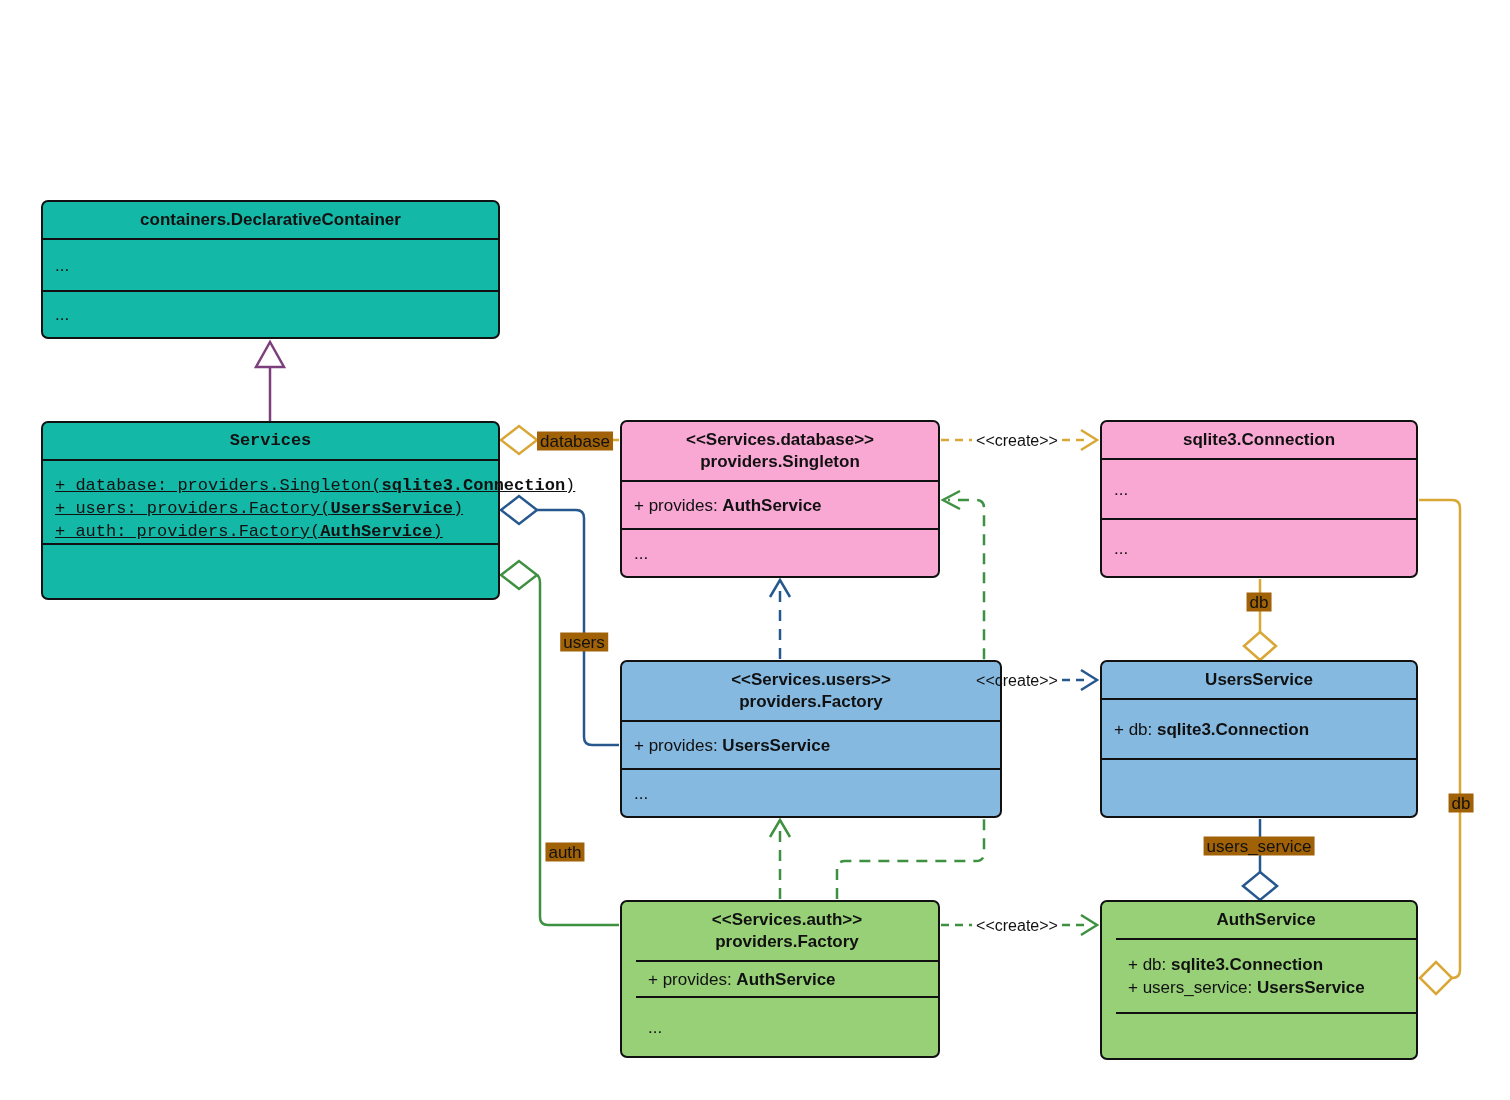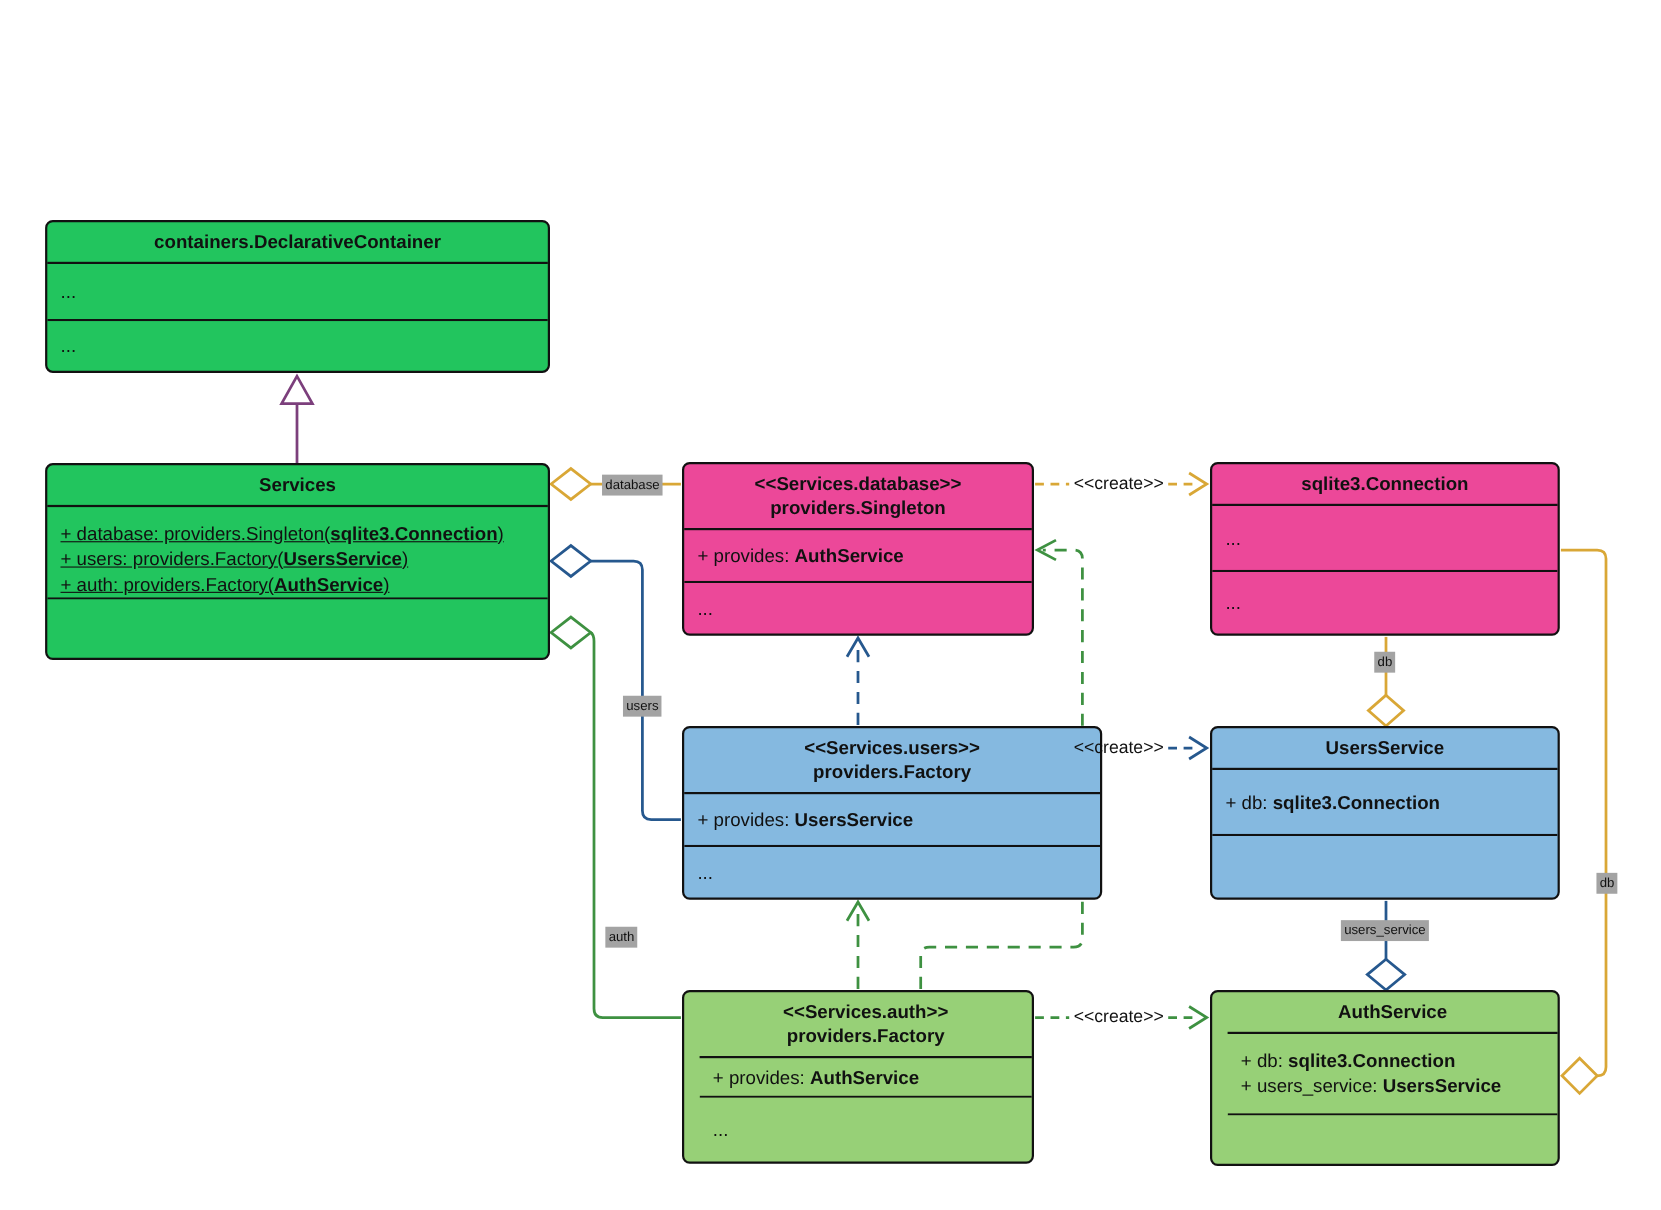--- a/index.html
+++ b/index.html
@@ -4,41 +4,41 @@
 <style>
   * { margin:0; padding:0; box-sizing:border-box; }
   html,body { background:#ffffff; }
   body { font-family:"Liberation Sans", sans-serif; color:#111; }
   #canvas { position:relative; width:1510px; height:1100px; background:#ffffff; overflow:hidden; }
 
   #edge-layer { position:absolute; left:0; top:0; width:1510px; height:1100px; }
 
   .uml-class { position:absolute; border:2.5px solid #111; border-radius:7px;
                display:flex; flex-direction:column; }
-  .purple { background:#22c55e; }
-  .yellow { background:#ec4899; }
+  .purple { background:#14b8a6; }
+  .yellow { background:#f9a8d4; }
   .blue   { background:#85b9e0; }
   .green  { background:#97d077;padding-left:14px; }
 
   .uml-title { display:flex; flex-direction:column; justify-content:center; align-items:center;
                font-weight:bold; font-size:17px; line-height:22px; text-align:center; }
   .comp { border-top:2.5px solid #111; display:flex; flex-direction:column;
           justify-content:center; padding:4px 12px; font-size:17px; }
   .comp.last { flex:1; border-bottom-left-radius:5px; border-bottom-right-radius:5px; }
   .attr-line { line-height:23px; white-space:nowrap; }
   .attr-line.u { text-decoration:underline; }
   .b { font-weight:bold; }
 
   .note { position:absolute; left:41px; top:40px; width:496px; height:79px;
           background:#fbf7a5; border:2.5px solid #111; border-radius:9px;
           padding:11px 10px 0 11px; font-weight:bold; font-size:15.5px; line-height:21px; }
   .note-fold { position:absolute; top:-1px; right:-1px; }
 
-  .edge-label { position:absolute; transform:translate(-50%,-50%); font-size:12px;
-                white-space:nowrap; background:#a3a3a3; padding:0 3px; line-height:19px; }
+  .edge-label { position:absolute; transform:translate(-50%,-50%); font-size:17px;
+                white-space:nowrap; background:#a16207; padding:0 3px; line-height:19px; }
   .edge-label.clear { background:transparent; padding:0; font-size:16px; }
 </style>
 </head>
 <body>
 
 <div id="canvas">
 
   <svg id="edge-layer" width="1510" height="1100" viewBox="0 0 1510 1100">
 
     <g stroke="#7c3f7c" stroke-width="2.5" fill="none">
@@ -114,21 +114,21 @@
   <div class="uml-class purple" style="left:41px; top:200px; width:459px; height:139px;">
     <div class="uml-title" style="height:36px;">containers.DeclarativeContainer</div>
     <div class="comp" style="height:52px;">
       <div class="attr-line">...</div>
     </div>
     <div class="comp last">
       <div class="attr-line">...</div>
     </div>
   </div>
 
-  <div class="uml-class purple" style="left:41px; top:421px; width:459px; height:179px;">
+  <div class="uml-class purple" style="left:41px; top:421px; width:459px; height:179px;font-family:Liberation Mono, monospace;">
     <div class="uml-title" style="height:36px;">Services</div>
     <div class="comp" style="height:84px; justify-content:flex-start; padding-top:13px;">
       <div class="attr-line u"><span>+ database: providers.Singleton(</span><span class="b">sqlite3.Connection</span><span>)</span></div>
       <div class="attr-line u"><span>+ users: providers.Factory(</span><span class="b">UsersService</span><span>)</span></div>
       <div class="attr-line u"><span>+ auth: providers.Factory(</span><span class="b">AuthService</span><span>)</span></div>
     </div>
     <div class="comp last"></div>
   </div>
 
   <div class="uml-class yellow" style="left:620px; top:420px; width:320px; height:158px;">

